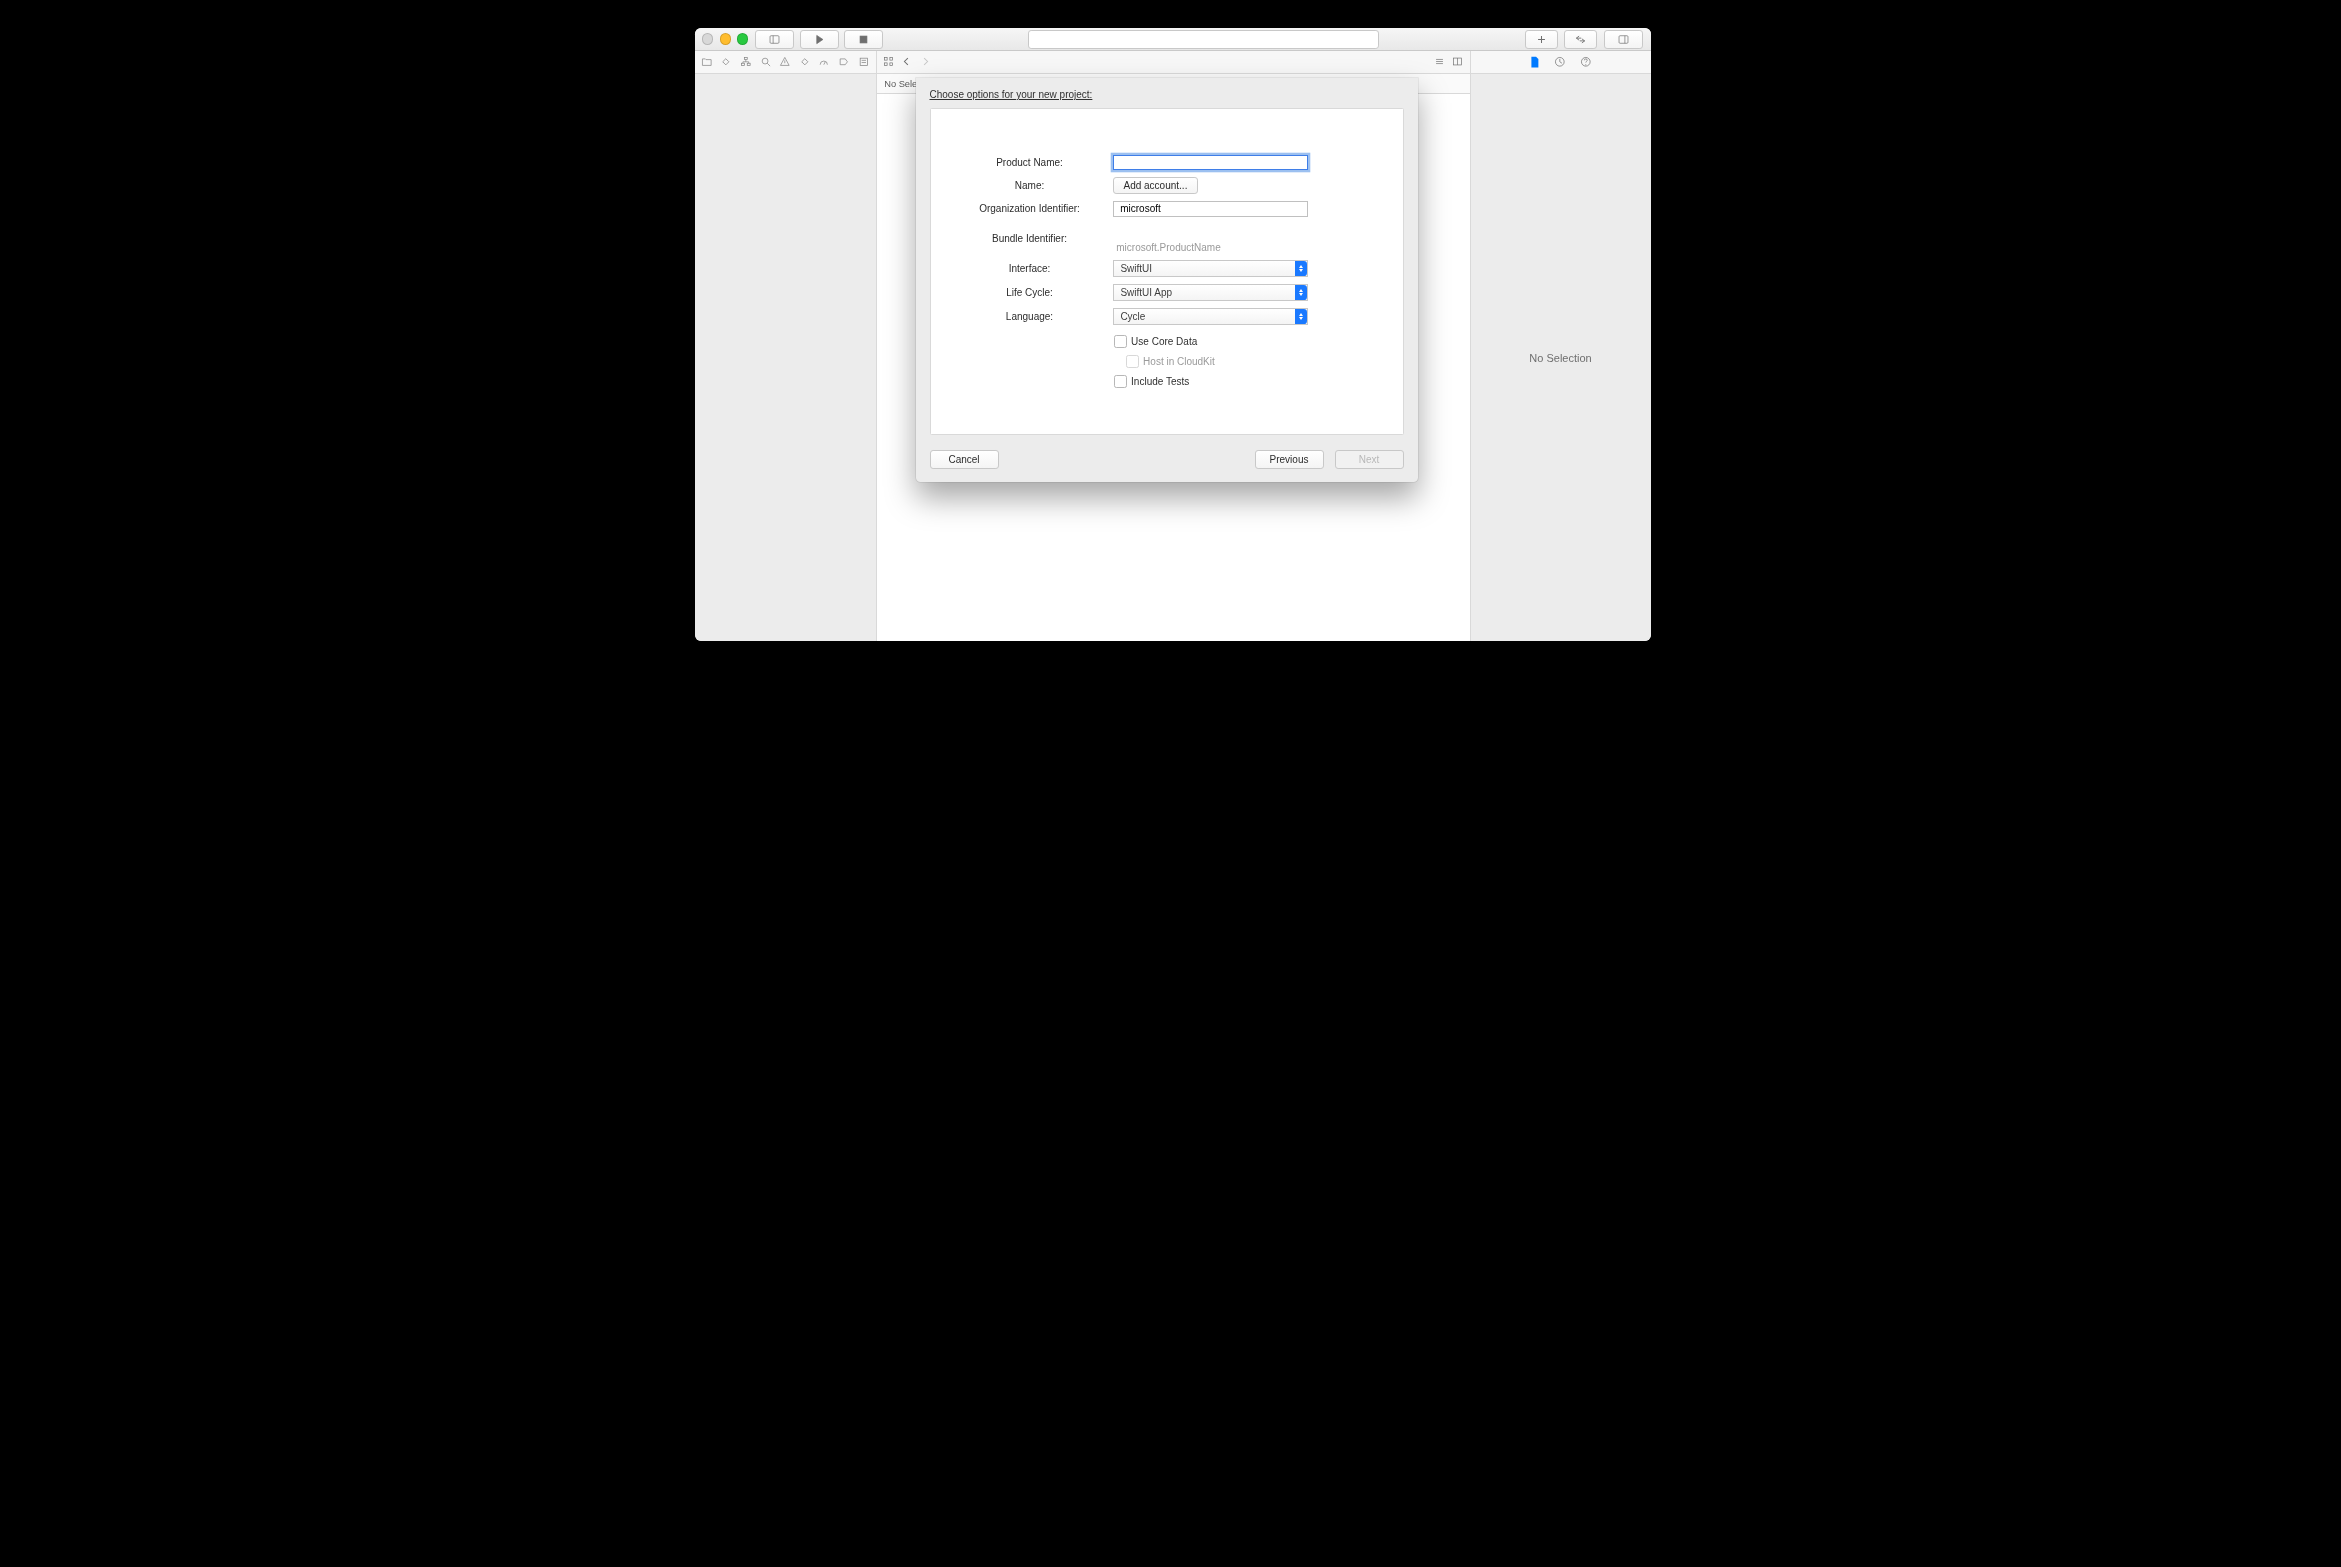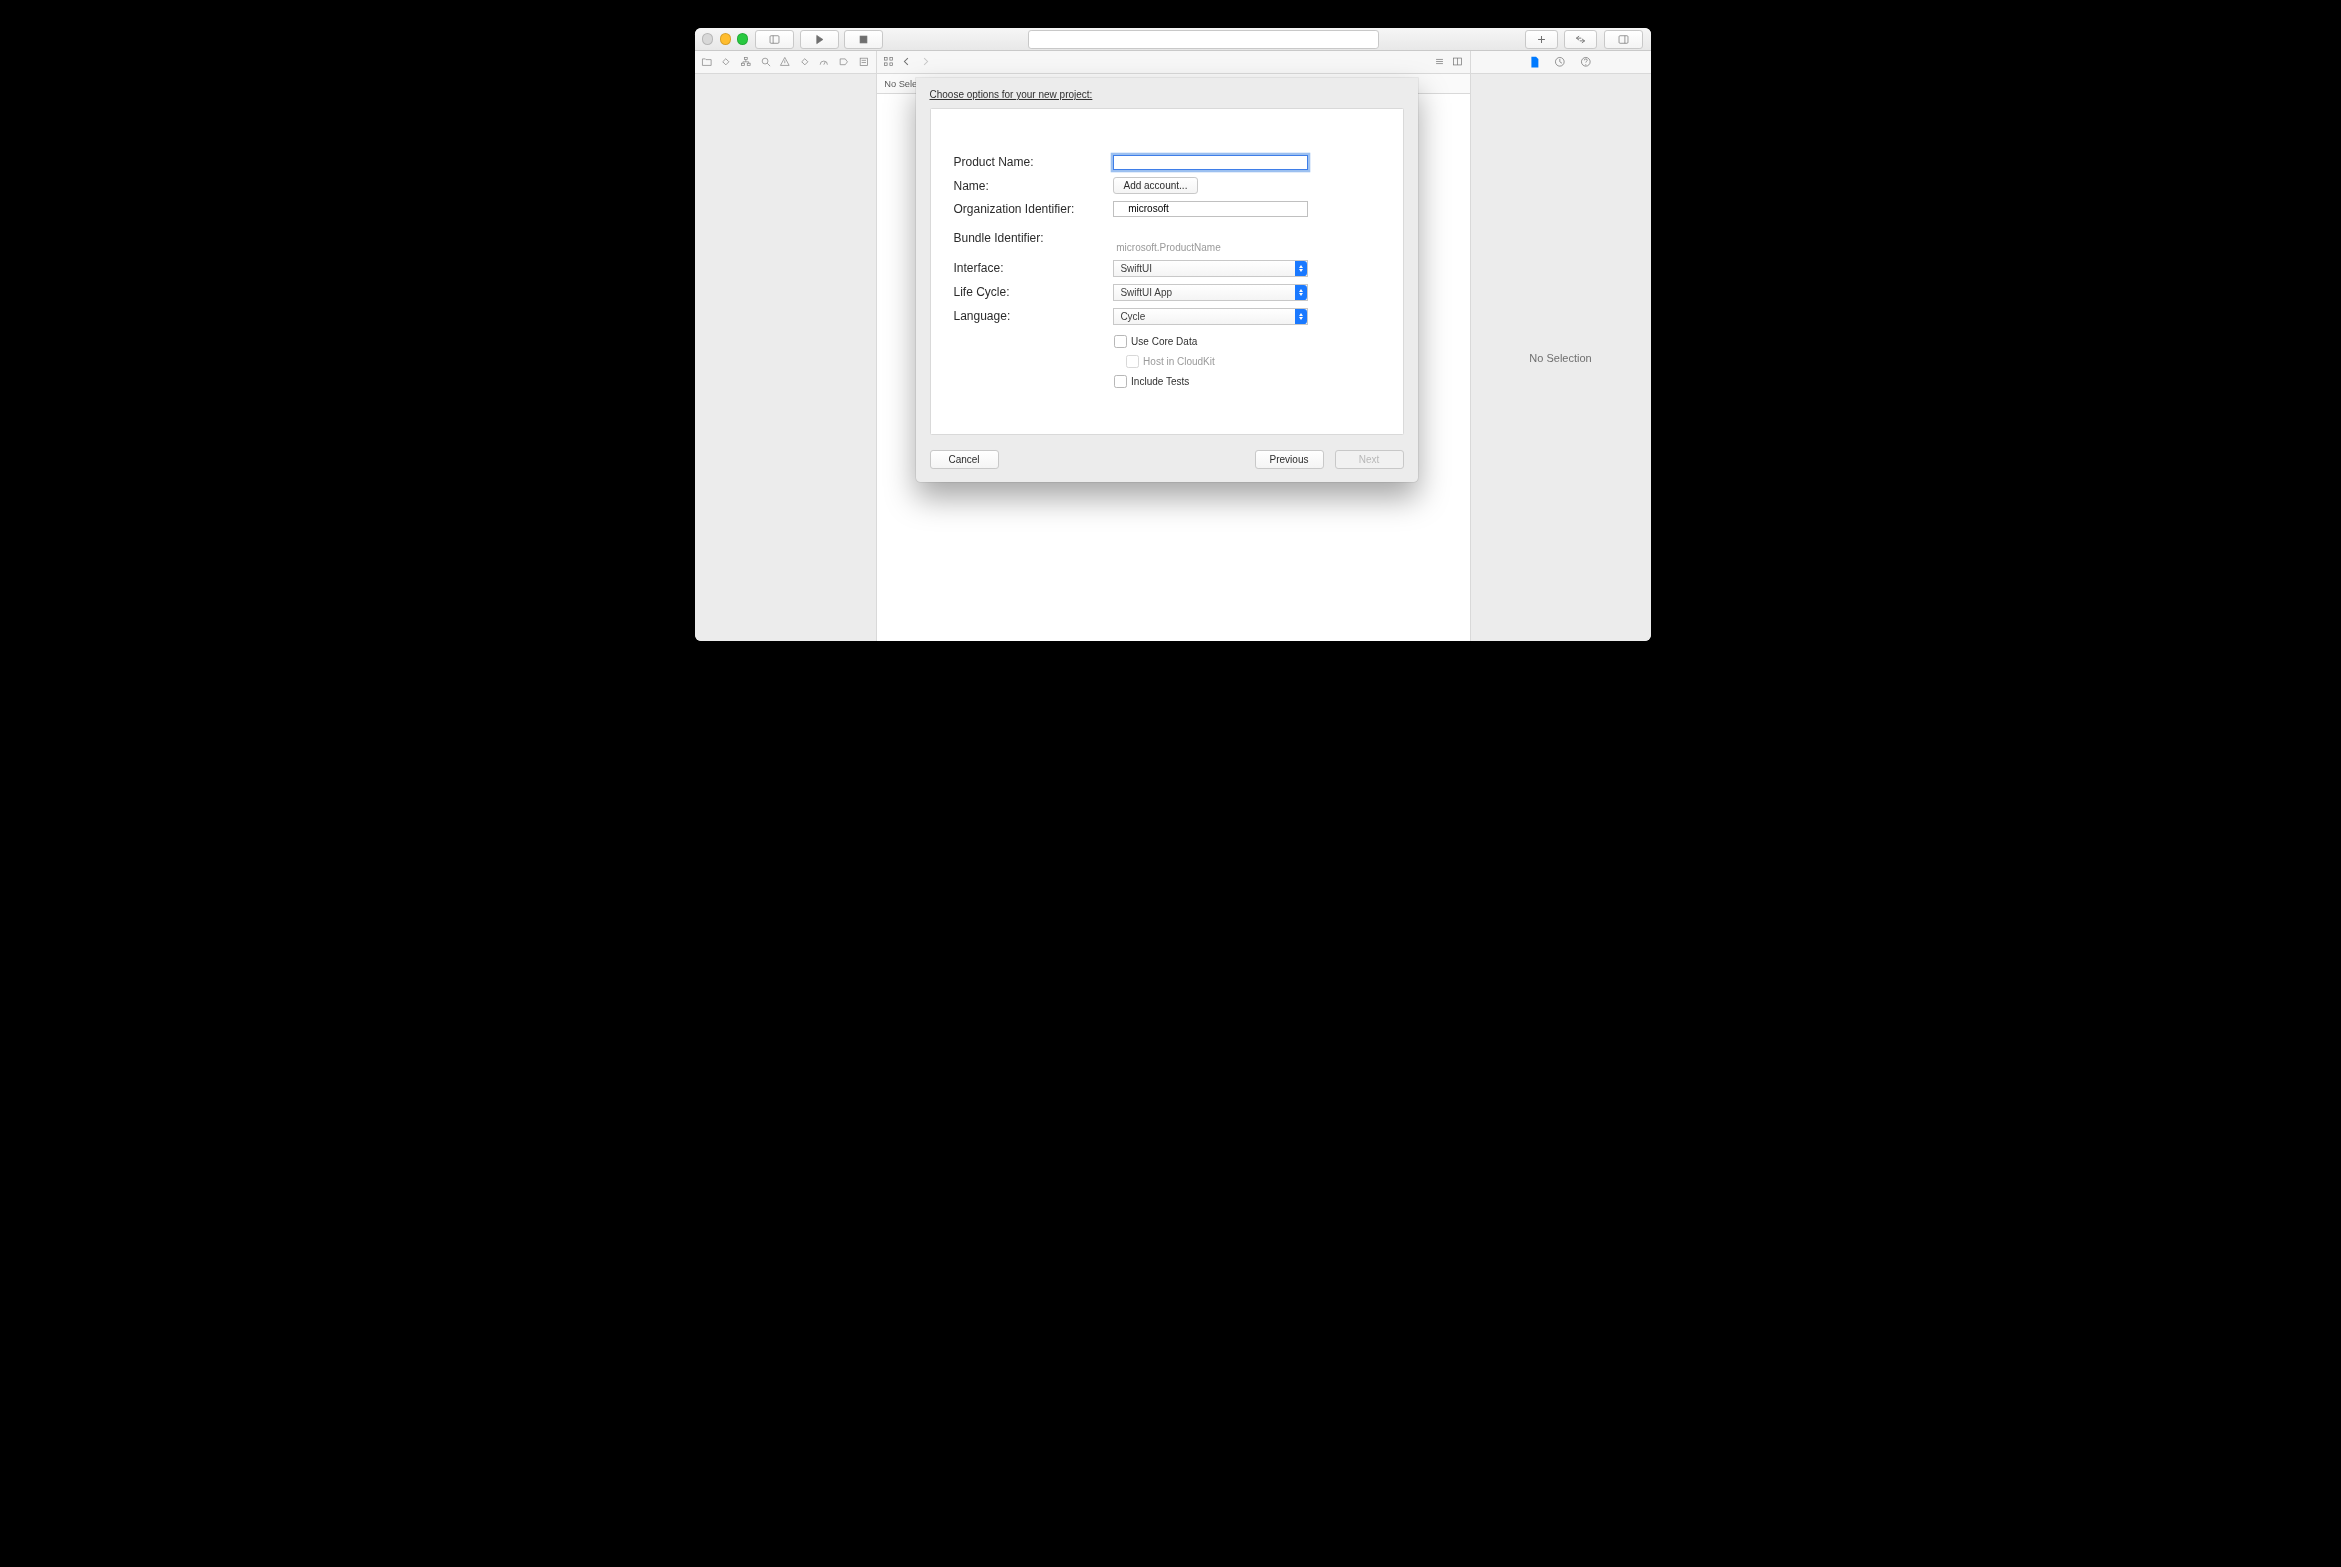--- a/index.html
+++ b/index.html
@@ -108,25 +108,25 @@
     padding:11px 14px 12.4px 14px;
     box-sizing:border-box;
   }
   .sheet h1{margin:0 0 7.7px 0;font-size:10px;font-weight:400;color:#303030;text-decoration:underline;}
   .sheet-panel{
     background:var(--panel-bg);border:0.8px solid var(--panel-border);border-radius:1.5px;
     padding:46px 23px 46px 23px;
   }
   .form{display:flex;flex-direction:column;gap:7px;}
   .row{display:flex;align-items:center;gap:7.7px;}
-  .row .lbl{width:152px;text-align:left;color:#2b2b2b;font-size:12px;}
+  .row .lbl{width:152px;text-align:center;color:#2b2b2b;font-size:10px;}
   .row .ctrl{width:195px;display:flex;}
   input.text{
     width:100%;height:15.5px;border:0.8px solid var(--field-border);border-radius:0;
-    padding:0 14px;font-size:10px;box-sizing:border-box;background:#fff;
+    padding:0 6px;font-size:10px;box-sizing:border-box;background:#fff;
   }
   input.text.focused{
     border-color:var(--focus-blue);
     box-shadow:0 0 0 2.3px var(--focus-ring);
     outline:none;
   }
   .static-val{font-size:10px;color:var(--muted);padding-left:3.1px;margin-top:18px;}
   .mac-btn{
     height:17px;padding:0 9.3px;background:var(--btn-bg);border:0.8px solid var(--btn-border);
     border-radius:3.1px;font-size:10px;color:#2b2b2b;display:inline-flex;align-items:center;

